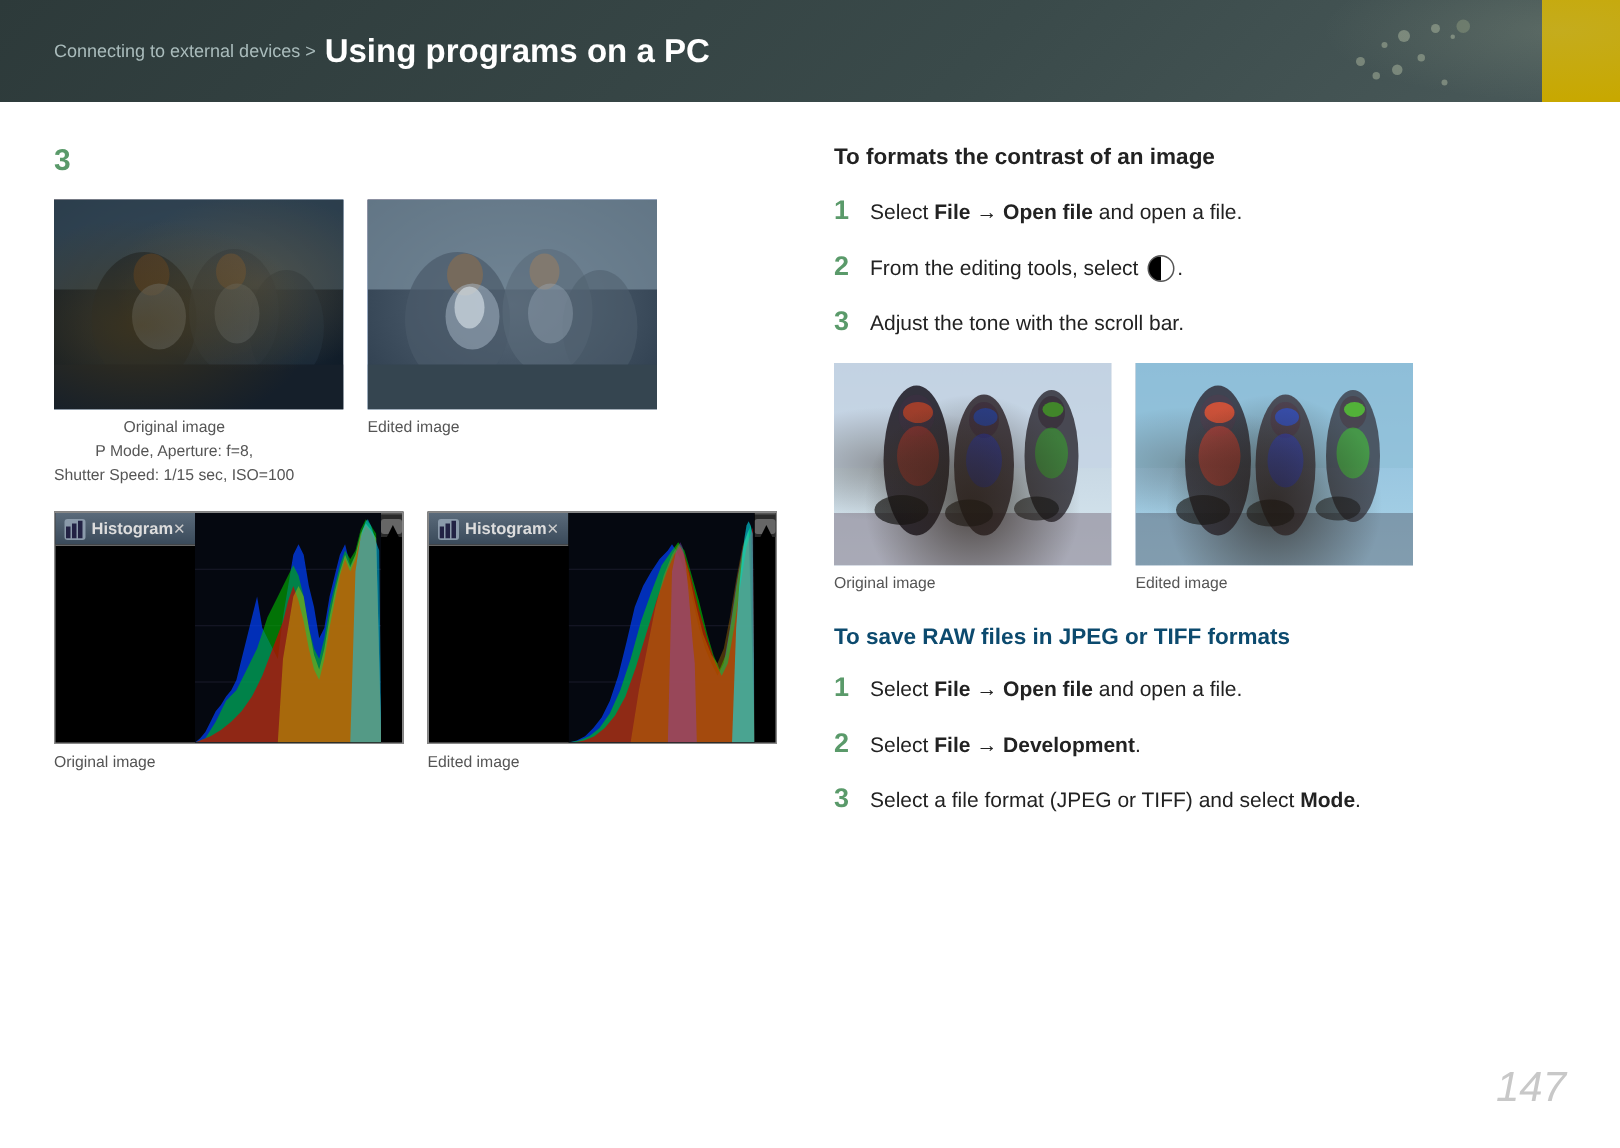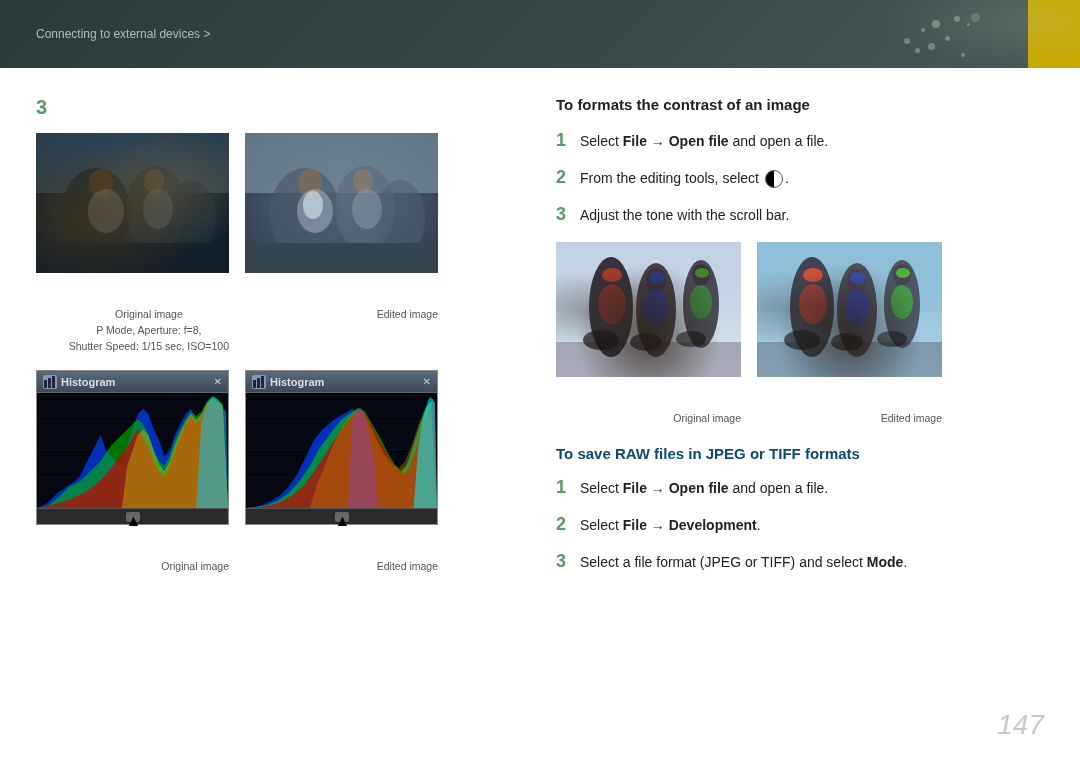--- a/index.html
+++ b/index.html
@@ -80,22 +80,21 @@
     }
 
     .image-pair {
       display: flex;
       gap: 16px;
       margin-bottom: 6px;
     }
     .img-wrapper {
       display: flex;
       flex-direction: column;
-      align-items: flex-end;
-      gap: 29px;
+      align-items: flex-start;
     }
     .photo-box {
       width: 193px;
       height: 140px;
       overflow: hidden;
       position: relative;
     }
 
     
     .photo-original-exposure {
@@ -123,27 +122,26 @@
       line-height: 1.5;
     }
 
     
     .histogram-pair {
       display: flex;
       gap: 16px;
       margin-top: 16px;
     }
     .histogram-box {
-      width: 193px;
+      width: 233px;
       height: 155px;
       border: 1px solid #888;
       background: #000;
       position: relative;
       display: flex;
-      flex-direction: column;
     }
     .histogram-titlebar {
       background: linear-gradient(to bottom, #5a6a7a, #3a4a5a);
       height: 22px;
       display: flex;
       align-items: center;
       justify-content: space-between;
       padding: 0 6px;
       border-bottom: 1px solid #666;
     }
@@ -303,20 +301,21 @@
       border-radius: 50%;
       background: rgba(200,210,180,0.4);
       position: absolute;
     }
   </style>
 </head>
 <body>
 
 <div class="header">
   <span class="header-breadcrumb">Connecting to external devices &gt;</span>
+  <span class="header-title">Using programs on a PC</span>
   <div class="header-gold-block"></div>
 
   <div class="header-dots">
     <div class="dot" style="width:8px;height:8px;top:12px;right:80px;"></div>
     <div class="dot" style="width:5px;height:5px;top:28px;right:70px;"></div>
     <div class="dot" style="width:6px;height:6px;top:8px;right:60px;"></div>
     <div class="dot" style="width:4px;height:4px;top:20px;right:95px;"></div>
     <div class="dot" style="width:7px;height:7px;top:35px;right:85px;"></div>
     <div class="dot" style="width:3px;height:3px;top:15px;right:50px;"></div>
     <div class="dot" style="width:5px;height:5px;top:40px;right:100px;"></div>

